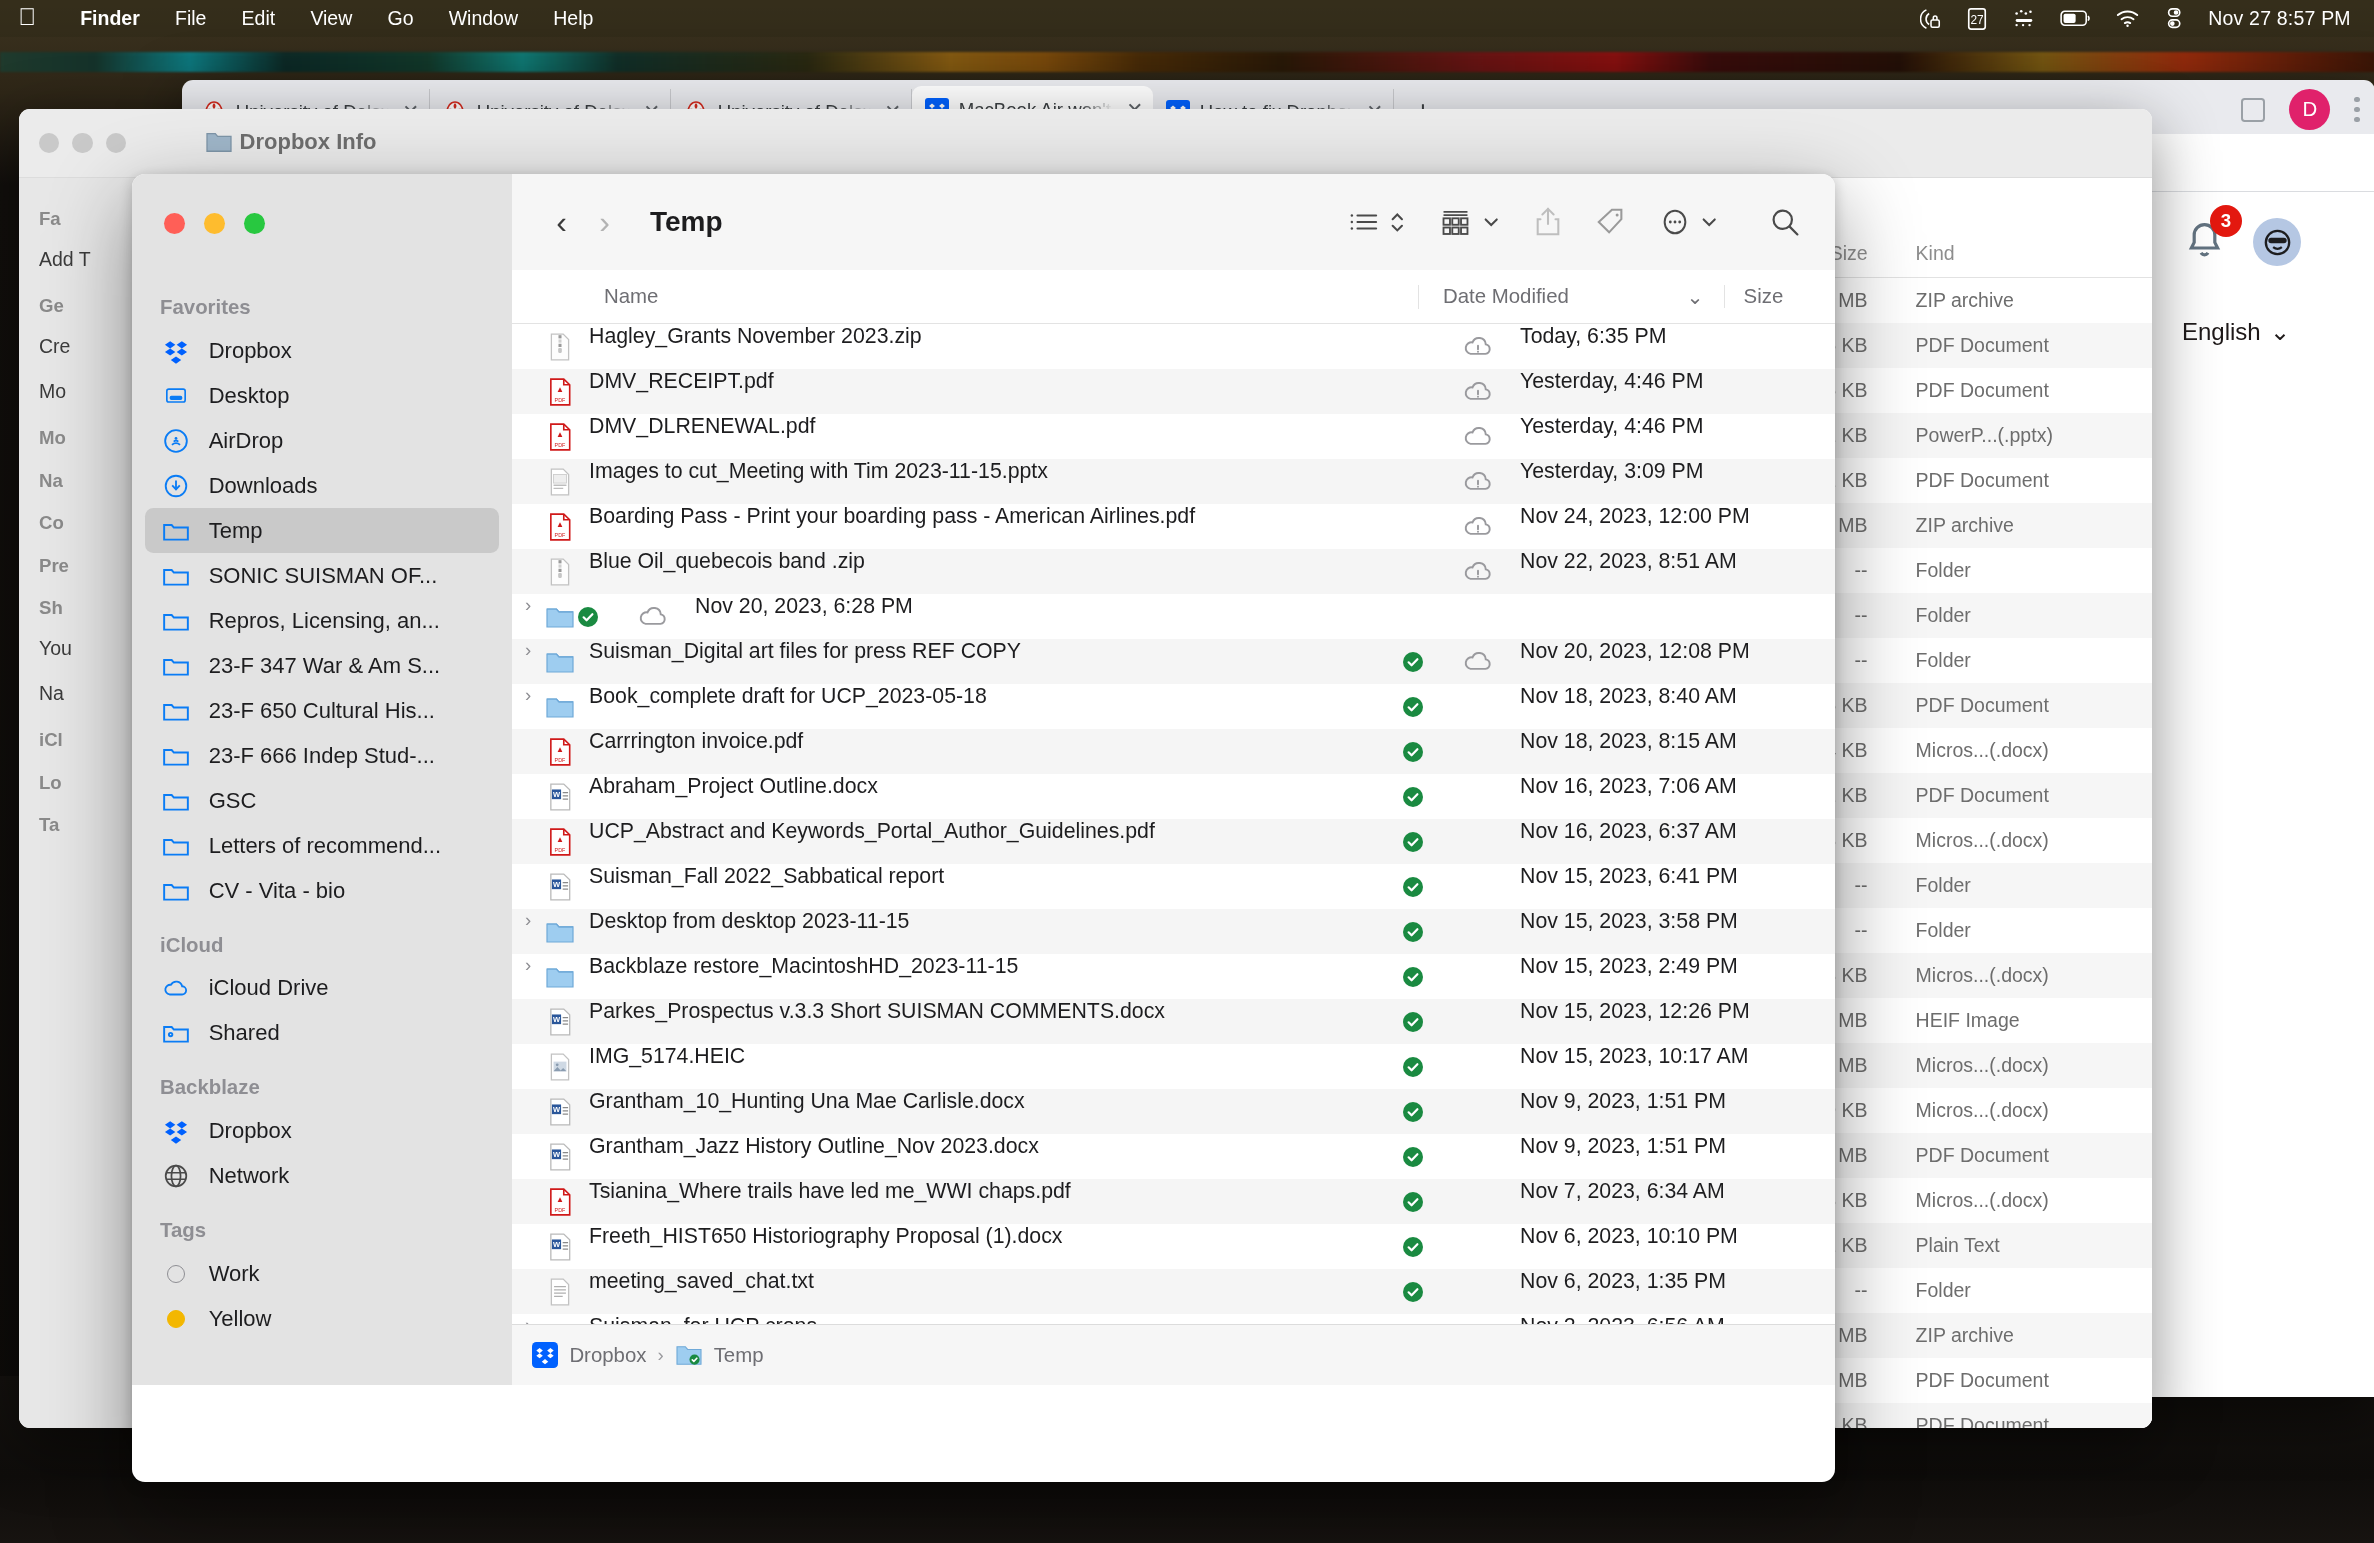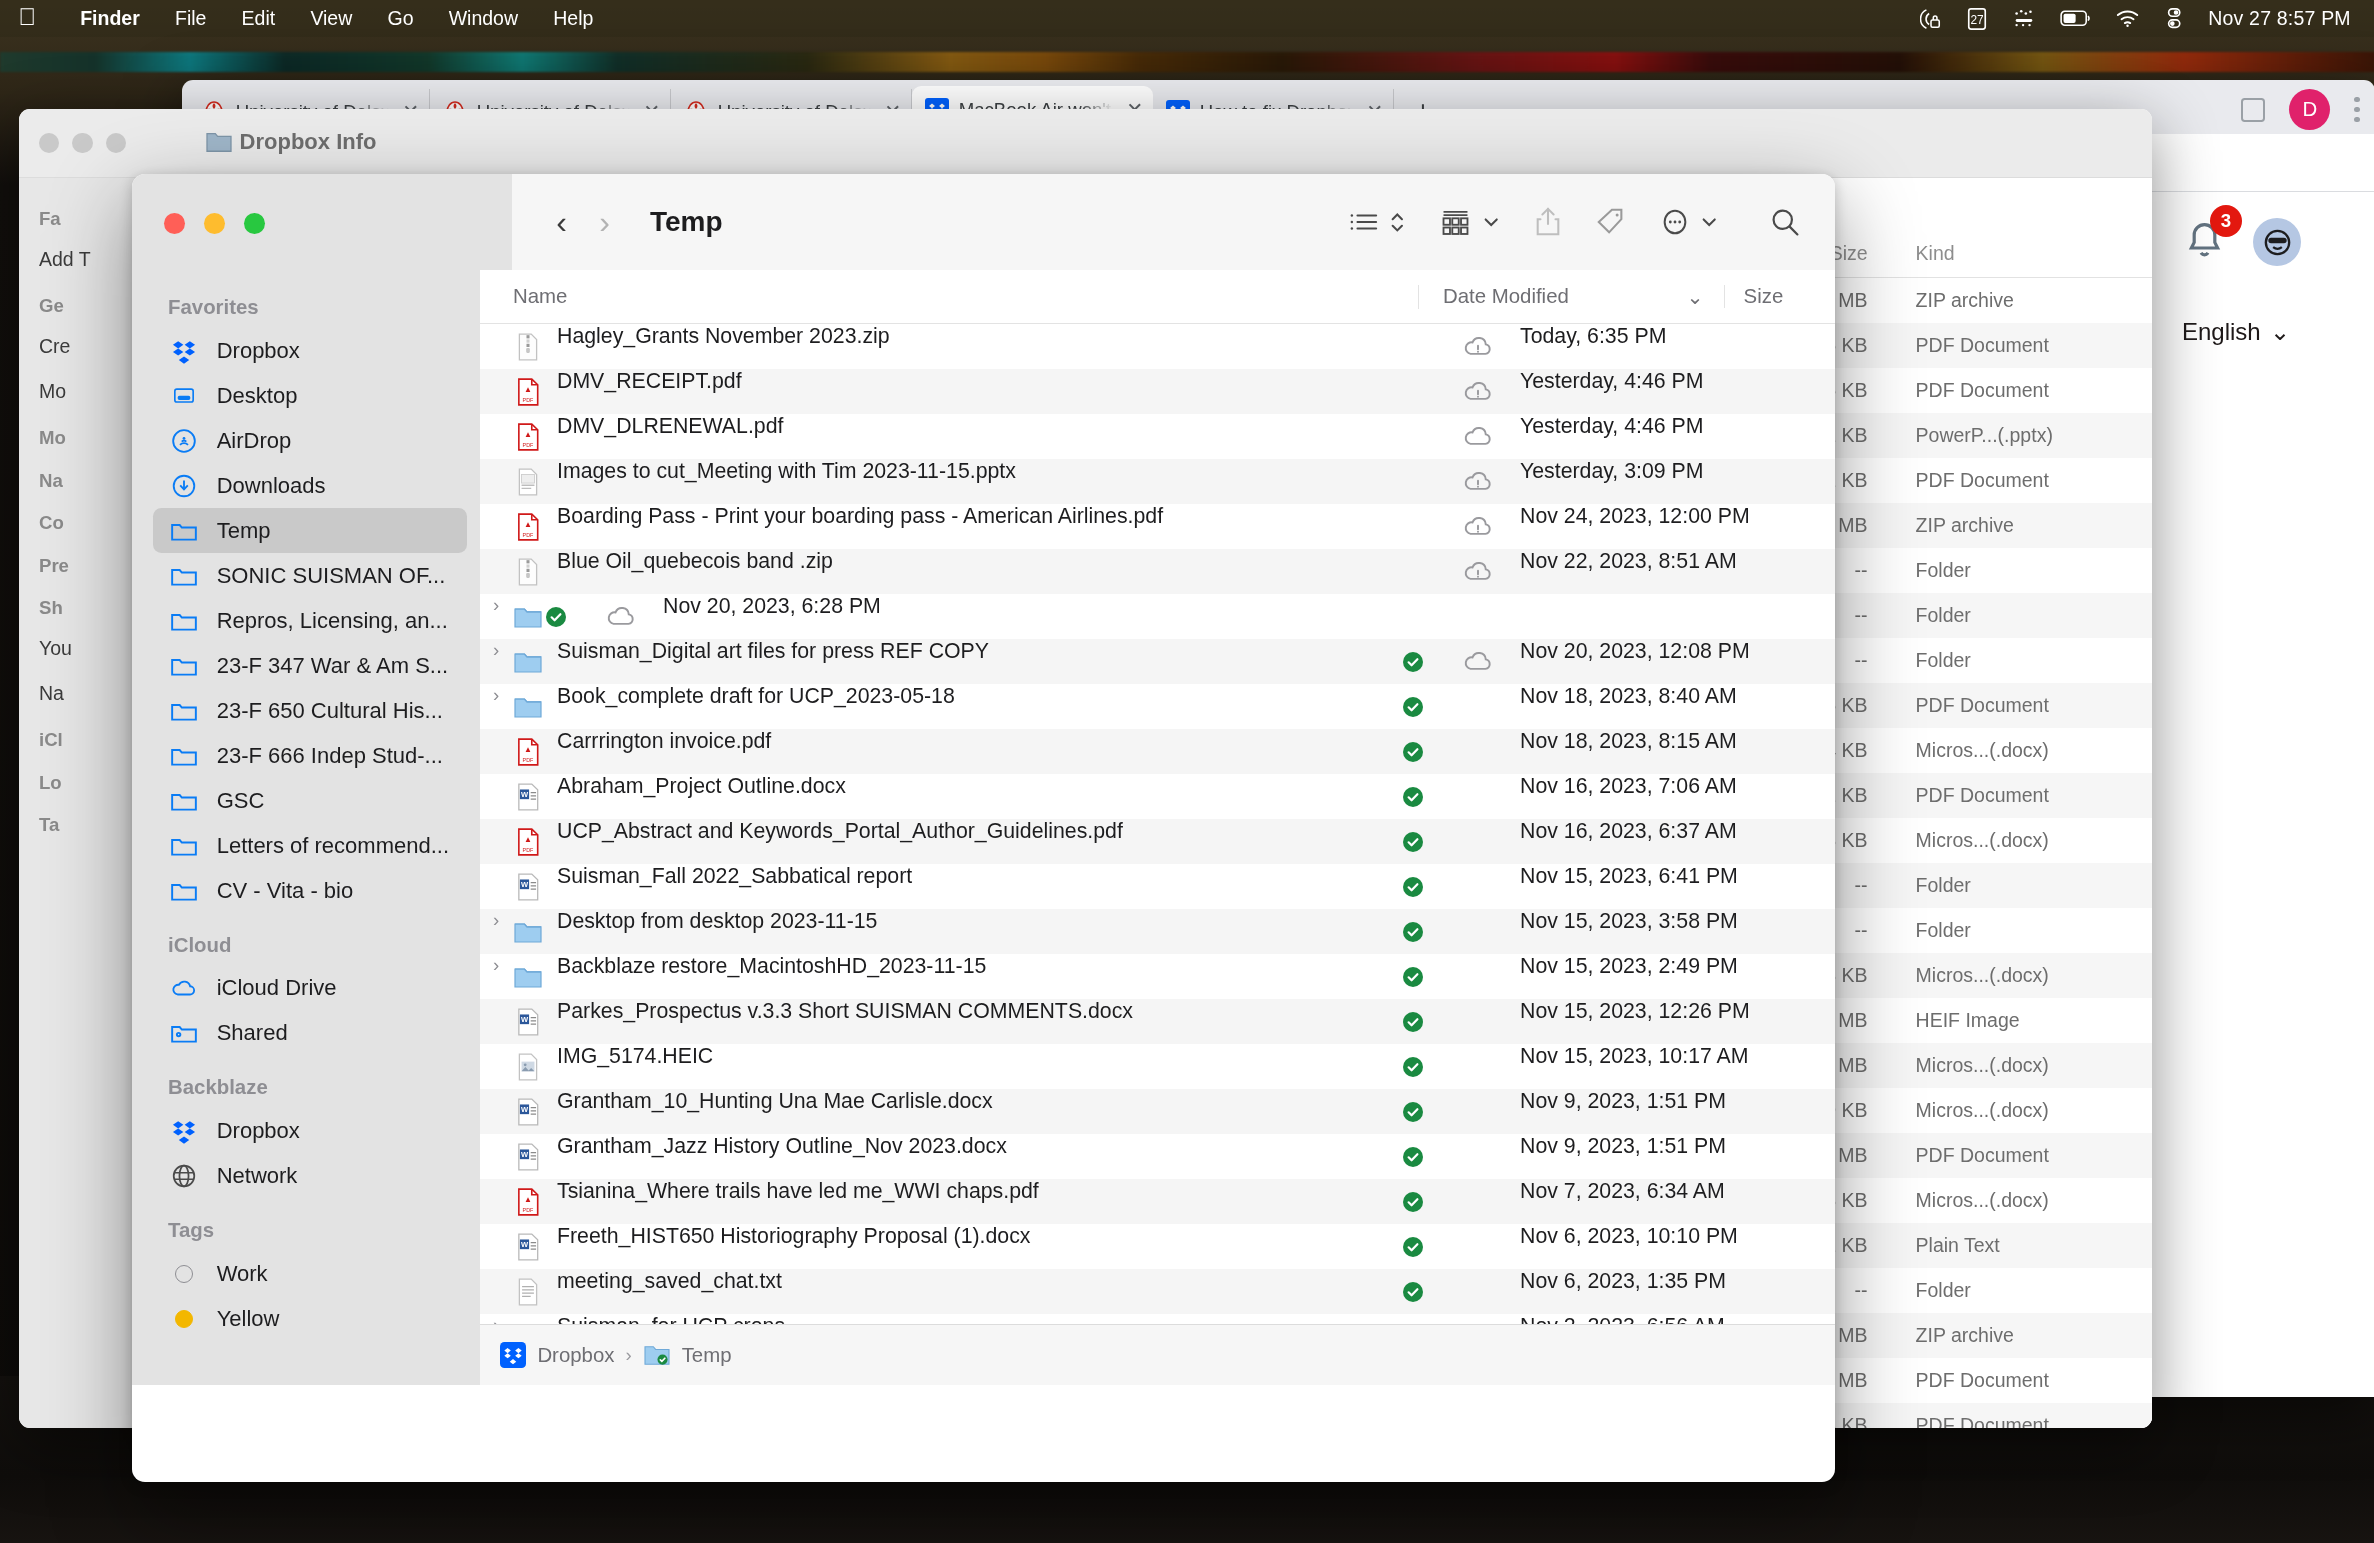--- a/index.html
+++ b/index.html
@@ -144,39 +144,39 @@
   .f-bar { flex:1; background:#f6f6f6; display:flex; align-items:center; padding: 0 33px 0 28px; gap: 0; }
   .navbtn { font-size: 32px; color:#3a3a3a; width: 43px; text-align:center; }
   .navbtn.dim { color:#b3b3b3; }
   .f-title { font-size: 28px; font-weight: bold; color:#1d1d1f; margin-left: 24px; }
   .f-bar .gap { flex: 1; }
   .tbtn { display:flex; align-items:center; gap: 7.4px; margin-left: 32px; color:#5a5a5a;}
   .tbtn.dim { opacity:.45; }
 
   .f-body { display:flex; height: 1115px; }
   .f-side {
-    width: 348px; background: #e3e3e3; padding-top: 5.6px; overflow: hidden; padding-left: 8px;
+    width: 380px; background: #e3e3e3; padding-top: 5.6px; overflow: hidden;
   }
   .s-hdr { font-size: 20.4px; color:#8e8e93; font-weight:bold; padding: 20.4px 28px 9.3px 28px; }
   .s-row {
     display:flex; align-items:center; gap: 16.7px; height: 45px;
     margin: 0 13px; padding: 0 15px; border-radius: 8.3px;
     font-size: 22px; color:#1d1d1f; white-space: nowrap;
   }
   .s-row.sel { background: #c9c9c9; }
   .s-row .si { width: 32px; height: 28px; flex: none; display:flex;align-items:center;justify-content:center; }
   .s-row .tagdot { width: 18.6px; height:18.6px; border-radius:50%; border:1.9px solid #8e8e93; }
   .s-row .tagdot.yellow { background:#f3b700; border-color:#f3b700; }
 
   .f-list { flex: 1; position: relative; background: #fff; overflow: hidden; }
   .l-hdr {
     height: 54px; display:flex; align-items:center; border-bottom:0.9px solid #e3e3e3;
     font-size: 20.4px; color: #6e6e73;
   }
-  .l-hdr .c-name { flex: 1; padding-left: 33px; }
+  .l-hdr .c-name { flex: 1; padding-left: 92px; }
   .l-hdr .c-date { width: 306px; border-left: 0.9px solid #e3e3e3; padding-left: 24px;
                    display:flex;align-items:center;justify-content:space-between;padding-right:20.4px; }
   .l-hdr .c-size { width: 111px; border-left: 0.9px solid #e3e3e3; padding-left: 18.6px; }
   .row {
     height: 45px; display:flex; font-size: 21.3px; color:#1d1d1f;
   }
   .row.alt { background: #f5f5f5; }
   .row .disc { width: 32px; text-align:center; color:#8e8e93; font-size:18.6px; flex:none; }
   .row .ficon { width: 32px; flex:none; display:flex; align-items:center; justify-content:center; }
   .row .fname { flex:1; padding-left: 13px; white-space:nowrap; overflow:hidden; }

